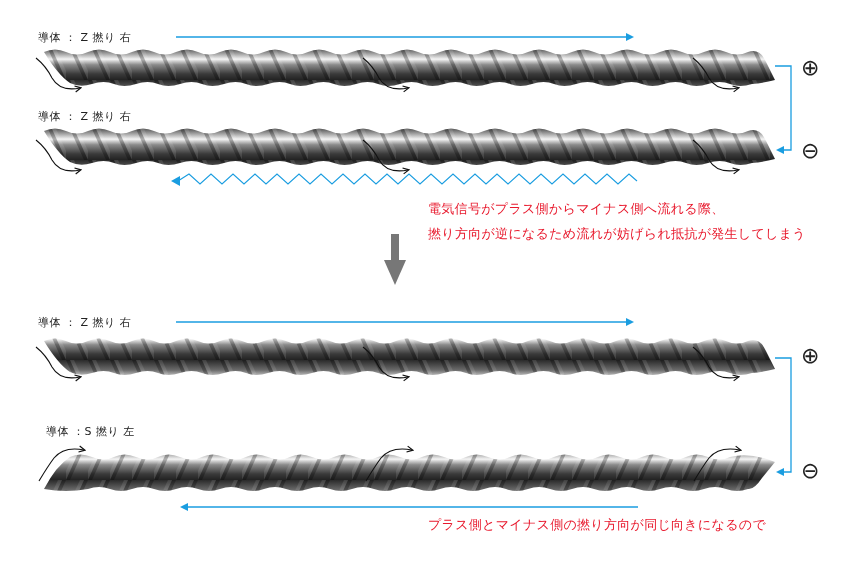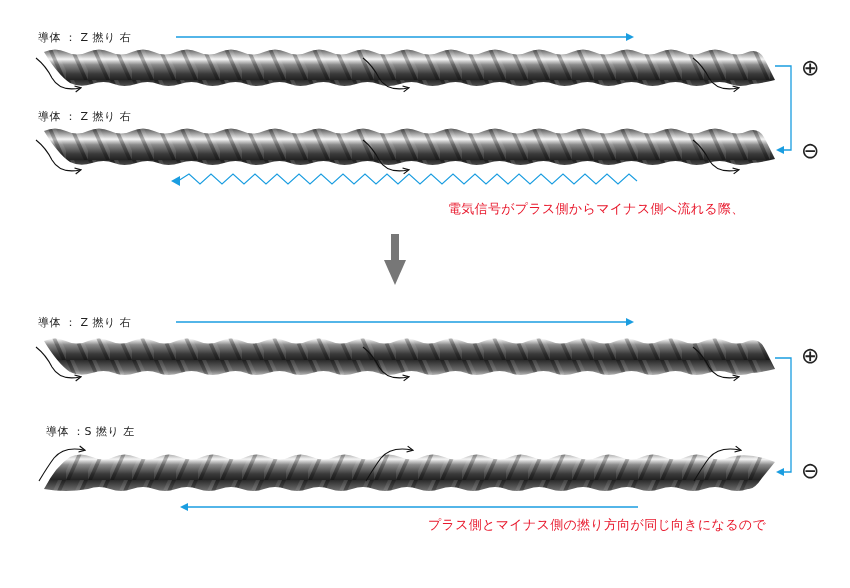--- a/index.html
+++ b/index.html
@@ -101,18 +101,19 @@
 <div class="label" style="left:38px;top:30px;">導体 ： Z 撚り 右</div>
 <div class="label" style="left:38px;top:109px;">導体 ： Z 撚り 右</div>
 <div class="label" style="left:38px;top:315px;">導体 ： Z 撚り 右</div>
 <div class="label" style="left:46px;top:424px;">導体 ：S 撚り 左</div>
 
 <div class="sign" style="left:801px;top:57px;">⊕</div>
 <div class="sign" style="left:801px;top:140px;">⊖</div>
 <div class="sign" style="left:801px;top:345px;">⊕</div>
 <div class="sign" style="left:801px;top:460px;">⊖</div>
 
-<div class="note" style="left:428px;top:196px;margin-left:20px;">
+<div class="note" style="left:428px;top:196px;">
   <div>電気信号がプラス側からマイナス側へ流れる際、</div>
+  <div>撚り方向が逆になるため流れが妨げられ抵抗が発生してしまう</div>
 </div>
 <div class="note" style="left:428px;top:512px;">
   <div>プラス側とマイナス側の撚り方向が同じ向きになるので</div>
 </div>
 
 </body></html>

